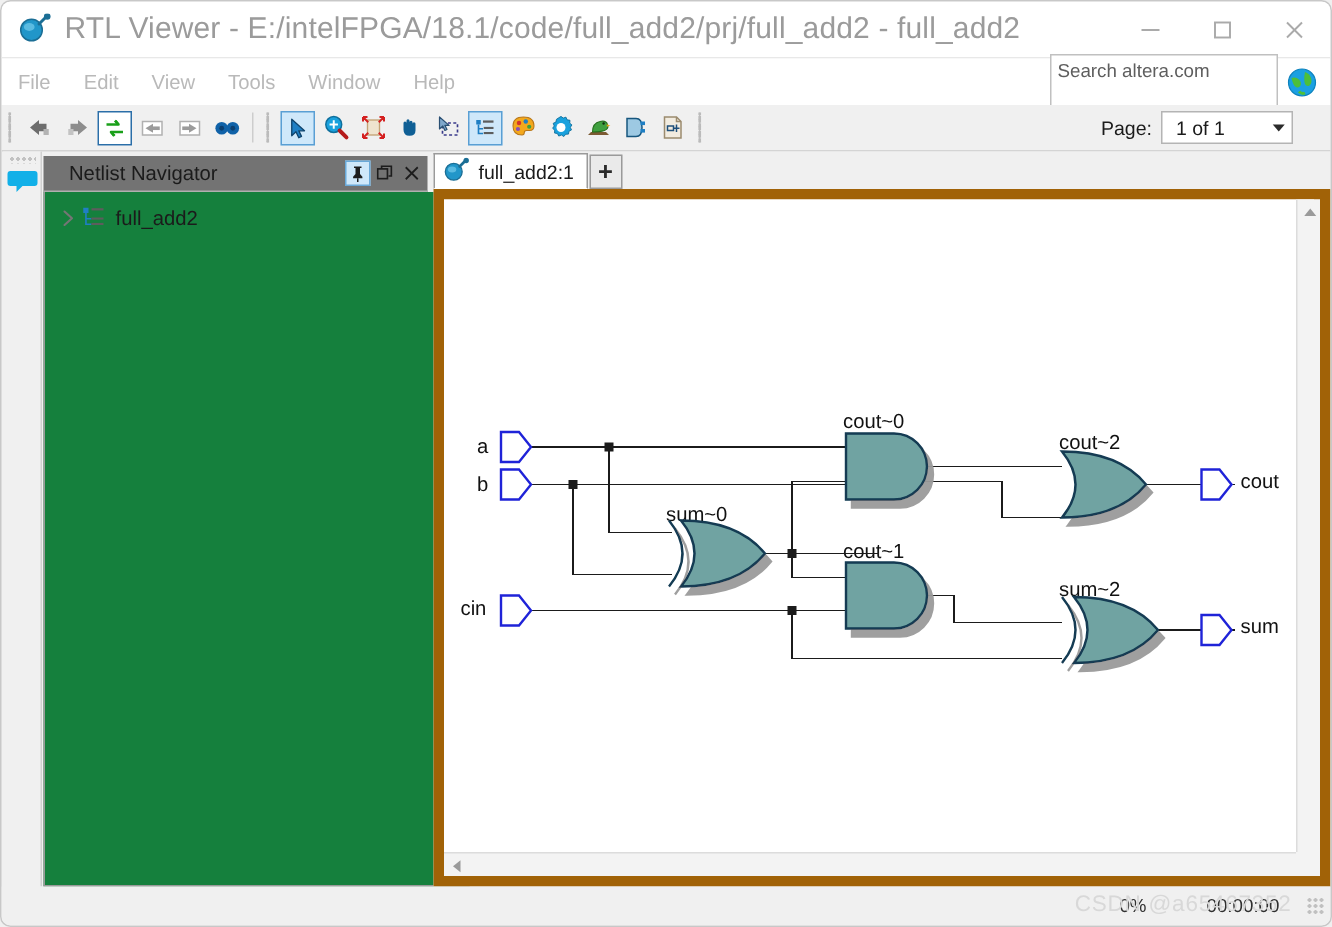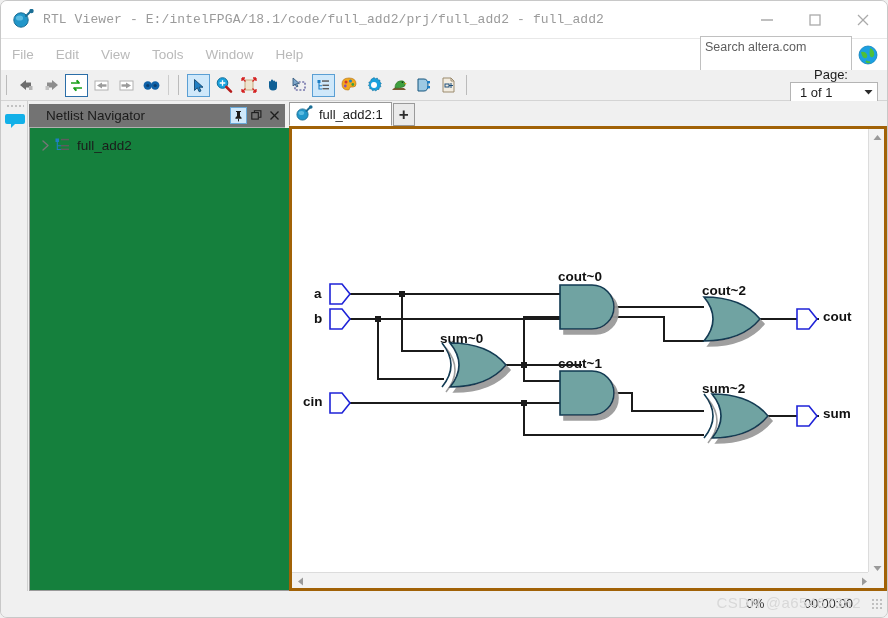--- a/index.html
+++ b/index.html
@@ -24,21 +24,21 @@
     background:#ffffff;
     border-bottom:1px solid #e8e8e8;
     display:flex;align-items:center;
     box-sizing:border-box;
   }
   .title-icon{
     width:26px;height:22px;margin-left:10px;margin-right:6px;
     position:relative;flex:none;
   }
   .title-text{
-    font-size:13px;color:#9b9b9b;letter-spacing:.1px;white-space:nowrap;font-family:Liberation Mono, monospace;
+    font-size:20px;color:#9b9b9b;letter-spacing:.1px;white-space:nowrap;
   }
   .win-btns{margin-left:auto;display:flex;height:38px;}
   .win-btn{
     width:48px;height:38px;display:flex;align-items:center;justify-content:center;
     color:#b0b0b0;
   }
   .win-btn svg{display:block;}
 
   
   .menubar{
@@ -74,21 +74,21 @@
     background-position:1px 1px, 1px 3px;
     background-repeat:repeat-y;
     opacity:.9;
   }
   .tb-btn{
     width:23px;height:23px;display:flex;align-items:center;justify-content:center;
     margin:0 1px;flex:none;border:1px solid transparent;box-sizing:border-box;
   }
   .tb-btn.active{background:#cfe8fa;border:1px solid #5a9fd4;}
   .tb-sep{width:1px;height:20px;background:#cdcdcd;margin:0 4px;flex:none;}
-  .page-wrap{margin-left:auto;display:flex;align-items:center;padding-right:9px;flex-direction:column;}
+  .page-wrap{margin-left:auto;display:flex;align-items:center;padding-right:25px;}
   .page-label{font-size:13px;color:#1b1b1b;margin-right:6px;}
   .page-combo{
     width:88px;height:22px;border:1px solid #b4b4b4;background:#fff;
     display:flex;align-items:center;box-sizing:border-box;
   }
   .page-combo .val{font-size:13px;color:#1b1b1b;padding-left:9px;flex:1;}
   .page-combo .arrow{
     width:17px;display:flex;align-items:center;justify-content:center;
   }
 
@@ -142,21 +142,21 @@
   }
   .tab-icon{width:20px;height:18px;margin-right:4px;position:relative;}
   .tab-label{font-size:13px;color:#1b1b1b;}
   .tab-add{
     width:22px;height:23px;margin-left:1px;display:flex;align-items:center;justify-content:center;
     background:#eaeaea;border:1px solid #9a9a9a;box-sizing:border-box;
     font-size:17px;color:#2b2b2b;line-height:1;font-weight:bold;
   }
   .canvaswrap{
     position:absolute;left:0;top:25px;width:598px;height:465px;
-    border:3px solid #a16207;background:#ffffff;box-sizing:border-box;font-weight:bold;
+    border:7px solid #a16207;background:#ffffff;box-sizing:border-box;
   }
   .canvas{
     position:absolute;left:0;top:0;width:580px;height:447px;
     background:#ffffff;overflow:hidden;
   }
   
   .vscroll{
     position:absolute;right:0;top:0;width:16px;height:447px;
     background:#f3f3f3;border-left:1px solid #dcdcdc;box-sizing:border-box;
   }

